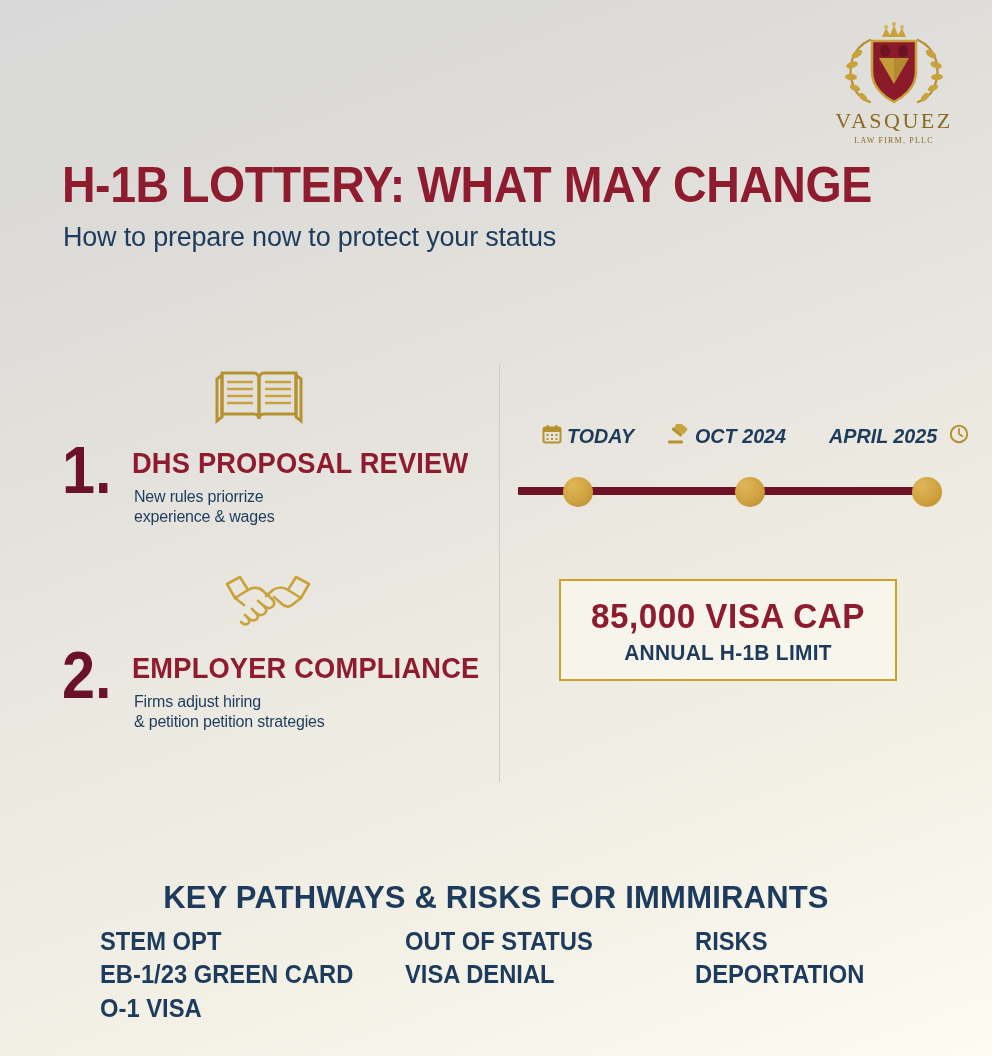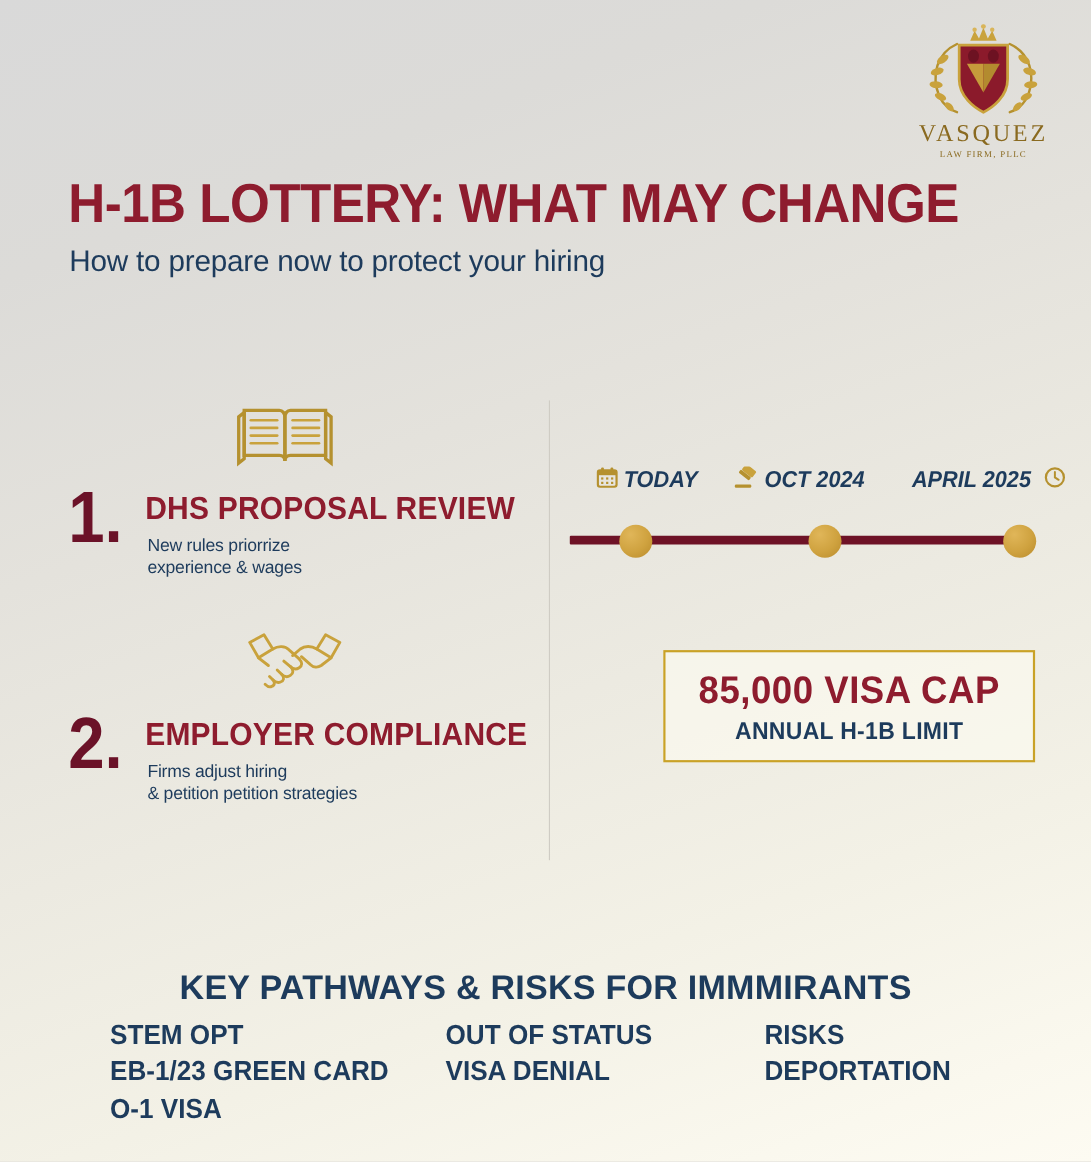--- a/index.html
+++ b/index.html
@@ -159,21 +159,21 @@
         <path d="M79 36 L64 36 L64 62 Z" fill="#b5912f" opacity="0.95"></path>
         <ellipse cx="55" cy="29" rx="5" ry="6" fill="#6d1222"></ellipse>
         <ellipse cx="73" cy="29" rx="5" ry="6" fill="#6d1222"></ellipse>
       </svg>
     </div>
     <div class="logo-name">VASQUEZ</div>
     <div class="logo-sub">LAW FIRM, PLLC</div>
   </div>
 
   <div class="title">H-1B LOTTERY: WHAT MAY CHANGE</div>
-  <div class="subtitle">How to prepare now to protect your hiring</div>
+  <div class="subtitle">How to prepare now to protect your status</div>
 
   <div class="divider"></div>
 
   <div class="point" style="left:62px;top:425px;width:420px;height:160px;">
     <div class="p-icon">
       <svg width="90" height="62" viewBox="0 0 90 62">
         <g fill="none" stroke="#b5912f" stroke-width="3">
           <path d="M8 8 L40 8 C43 8 45 11 45 14 L45 54 C45 51 43 49 40 49 L8 49 Z"></path>
           <path d="M82 8 L50 8 C47 8 45 11 45 14 L45 54 C45 51 47 49 50 49 L82 49 Z"></path>
           <path d="M3 14 L8 10 L8 52 L3 56 Z"></path>
@@ -268,21 +268,21 @@
 
 
     <div class="tl-bar">
       <div class="tl-line"></div>
       <div class="tl-dot" style="left:47px;"></div>
       <div class="tl-dot" style="left:219px;"></div>
       <div class="tl-dot" style="left:396px;"></div>
     </div>
   </div>
 
-  <div class="stat" style="top:591px;padding:17px 10px 15px;margin-left:44px;">
+  <div class="stat" style="top:579px;padding:17px 10px 15px;">
     <div class="stat-big">85,000 VISA CAP</div>
     <div class="stat-small">ANNUAL H-1B LIMIT</div>
   </div>
 
 
   <div class="foot-title">KEY PATHWAYS &amp; RISKS FOR IMMMIRANTS</div>
 
   <div class="foot-cols">
 
     <div class="foot-col" style="left:0;">

